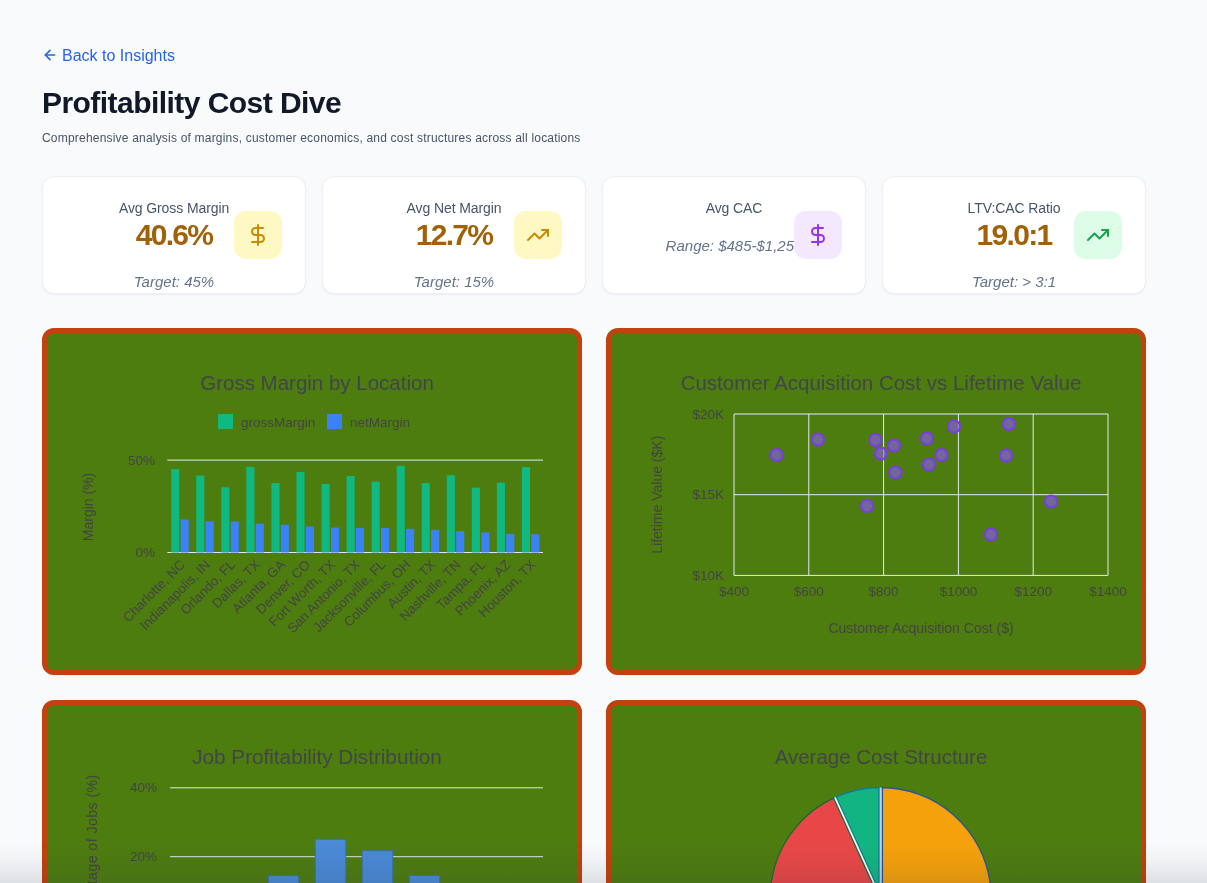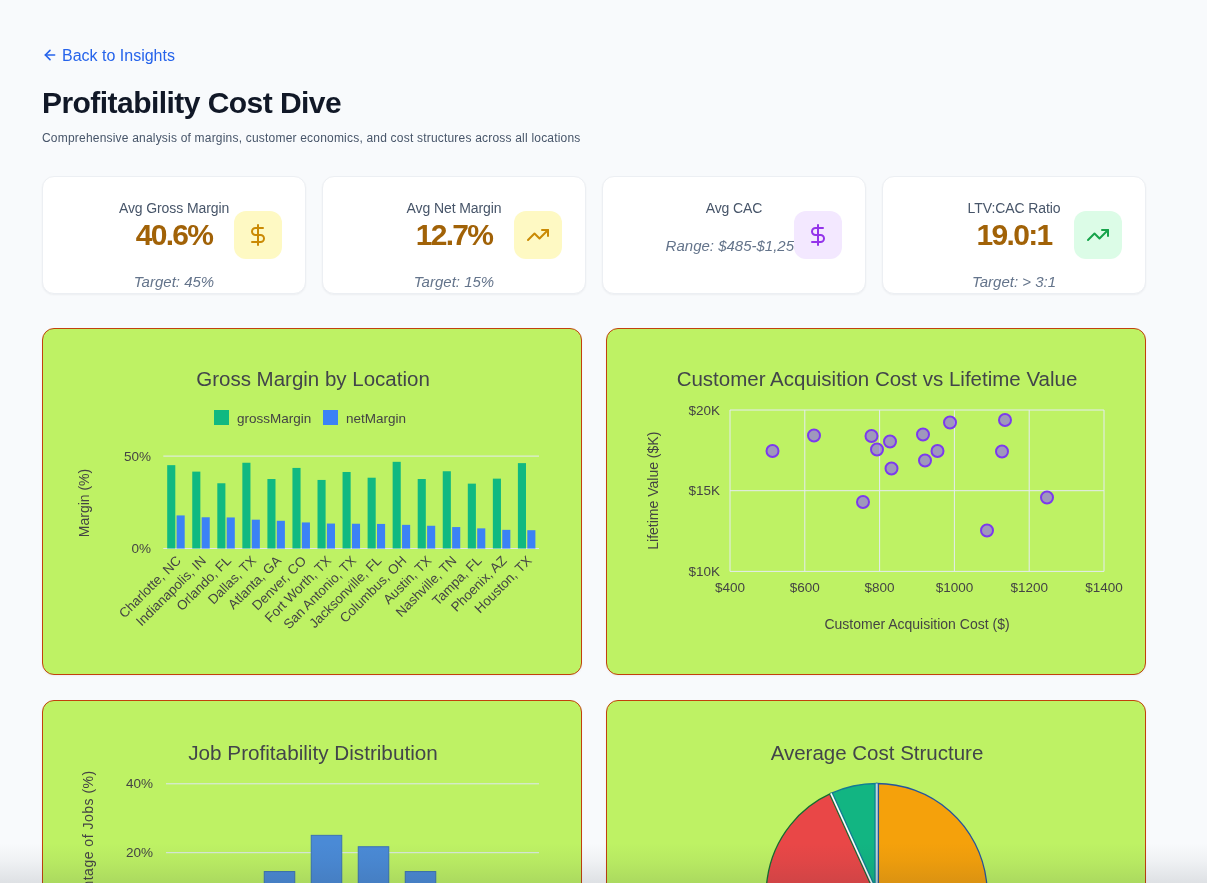--- a/index.html
+++ b/index.html
@@ -10,22 +10,22 @@
 h1 { position:absolute; left:42px; top:86px; font-size:30px; font-weight:700;
   color:#111827; letter-spacing:-0.55px; }
 .sub { position:absolute; left:42px; top:131px; font-size:12px; color:#475569; letter-spacing:0.2px; }
 .kpi { position:absolute; top:176px; width:264px; height:118px; background:#fff;
   border:1px solid #eceff3; border-radius:12px; box-shadow:0 1px 2px rgba(16,24,40,.05); padding:23px;text-align:center; }
 .kpi-label { font-size:14px; color:#475569; letter-spacing:-0.1px; }
 .kpi-value { font-size:30px; font-weight:700; color:#a16207; margin-top:2px; letter-spacing:-1.7px; }
 .kpi-target { font-size:15px; color:#64748b; margin-top:21px;font-style:italic; }
 .kpi-icon { position:absolute; right:23px; top:34px; width:48px; height:48px; border-radius:12px;
   display:flex; align-items:center; justify-content:center; }
-.card { position:absolute; width:540px; height:347px; background:#bef264;
-  border:1px solid #c2410c; border-radius:12px; box-shadow:0 1px 2px rgba(16,24,40,.05);text-align:right; }
+.card { position:absolute; width:540px; height:347px; background:#4d7c0f;
+  border:5px solid #c2410c; border-radius:12px; box-shadow:0 1px 2px rgba(16,24,40,.05);text-align:right; }
 .fade { position:absolute; left:0; top:843px; width:1207px; height:40px; z-index:50;
   background:linear-gradient(180deg, rgba(40,48,62,0) 0%, rgba(40,48,62,0.045) 45%, rgba(40,48,62,0.125) 100%); }
 </style>
 </head>
 <body>
 <a class="back" href="#"><svg width="16" height="16" viewBox="0 0 24 24" fill="none" stroke="#2563eb" stroke-width="2.4" stroke-linecap="round" stroke-linejoin="round">
       <path d="m12 19-7-7 7-7"></path>
       <path d="M19 12H5"></path>
     </svg>Back to Insights</a>
 <h1>Profitability Cost Dive</h1>

